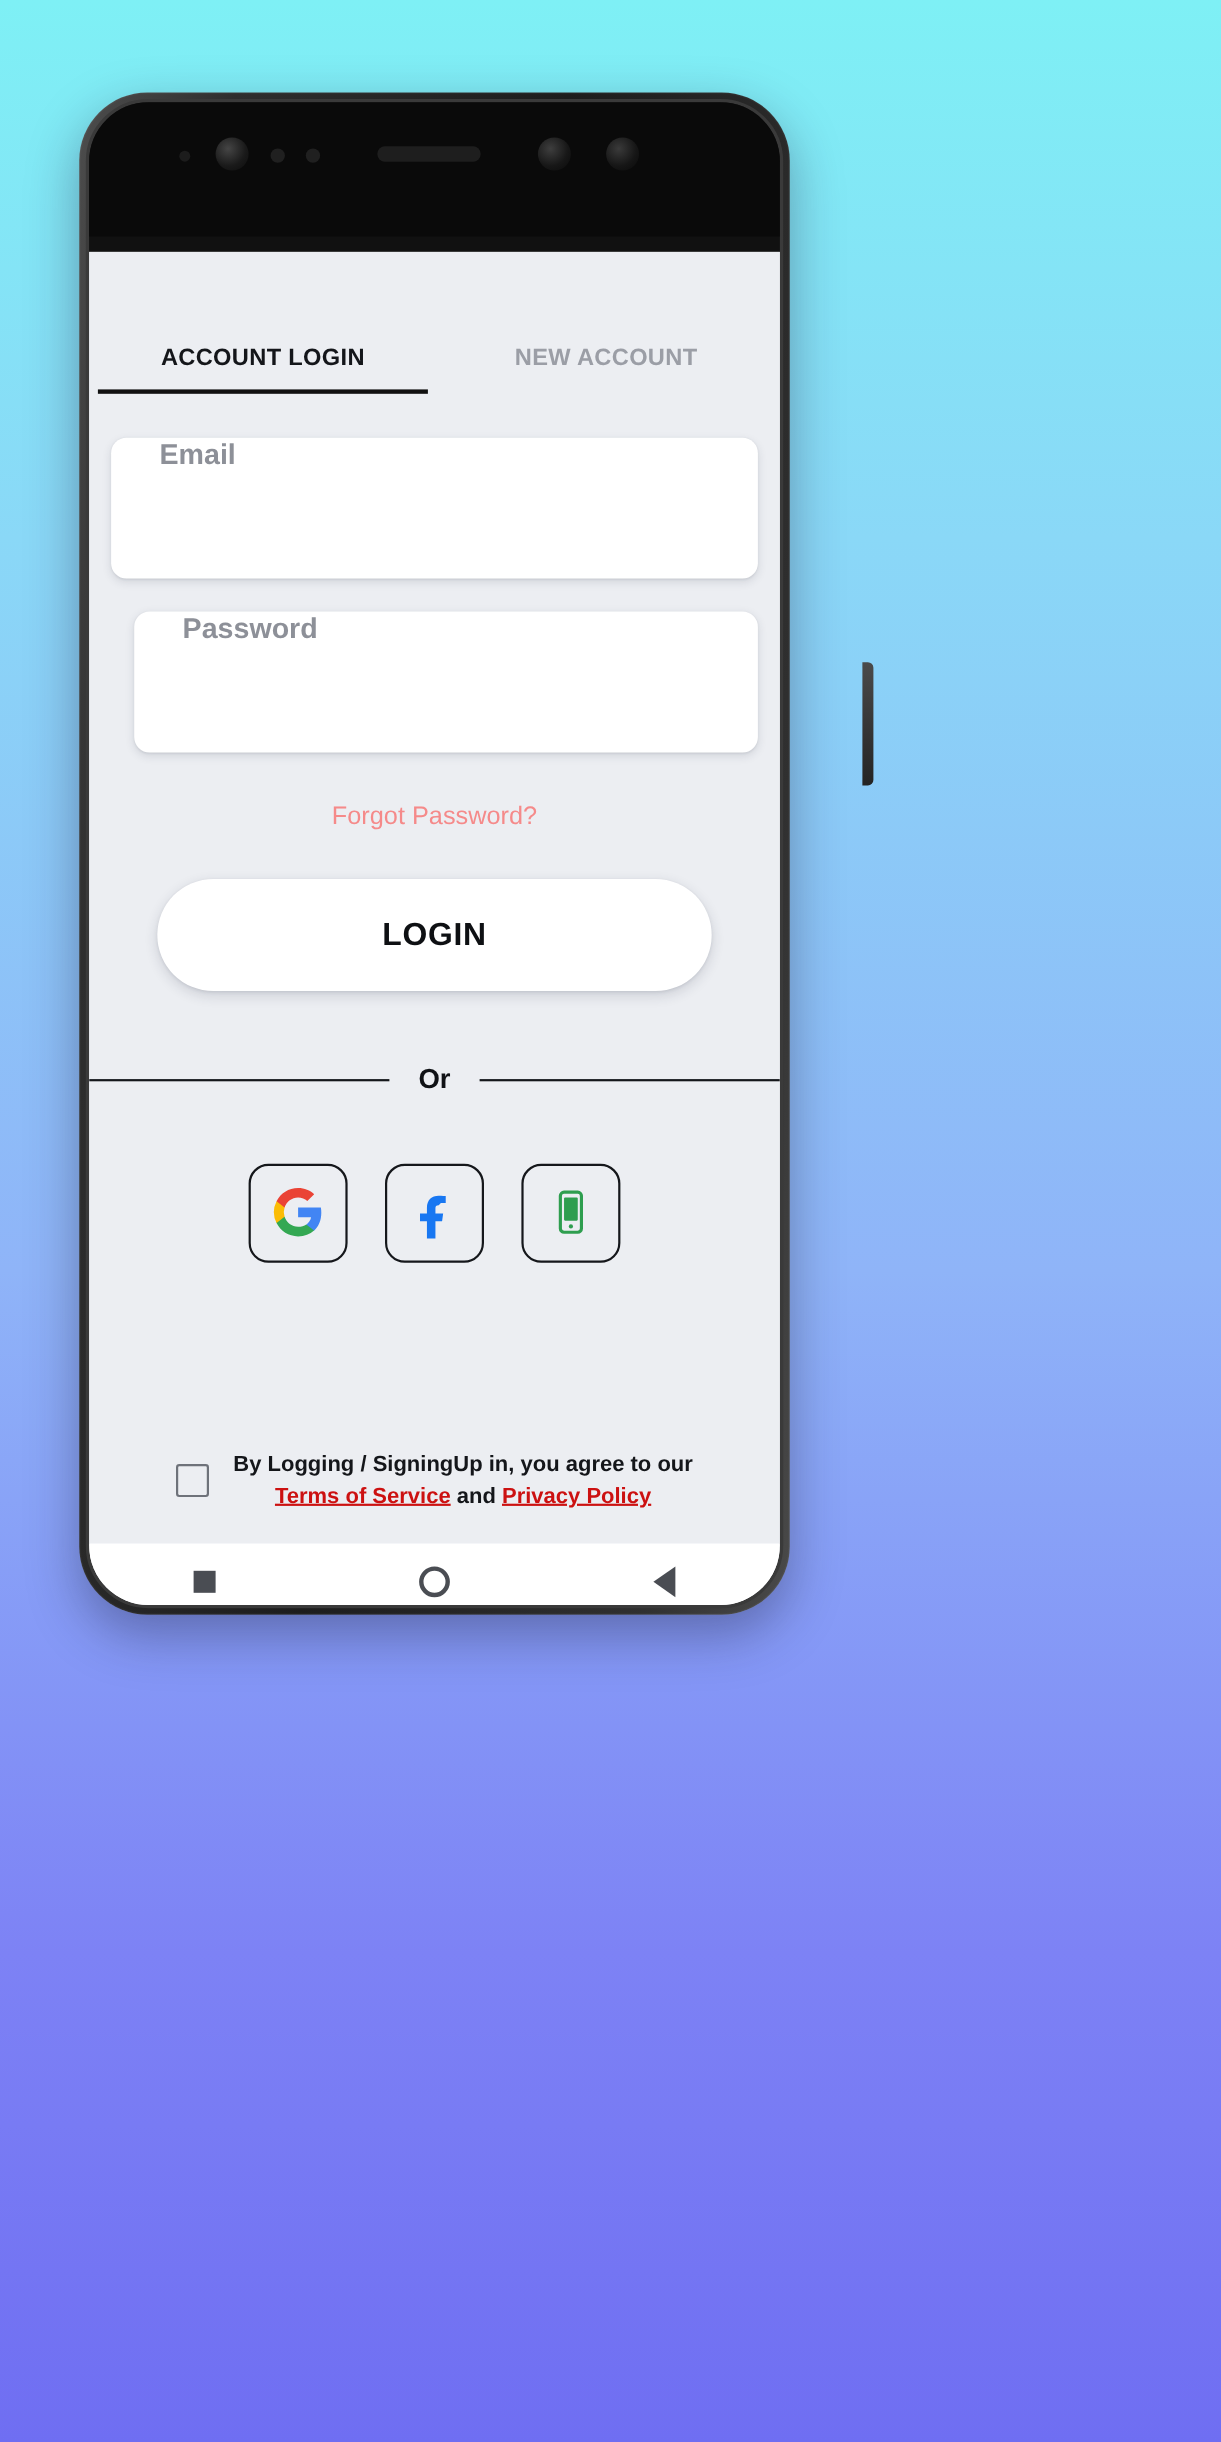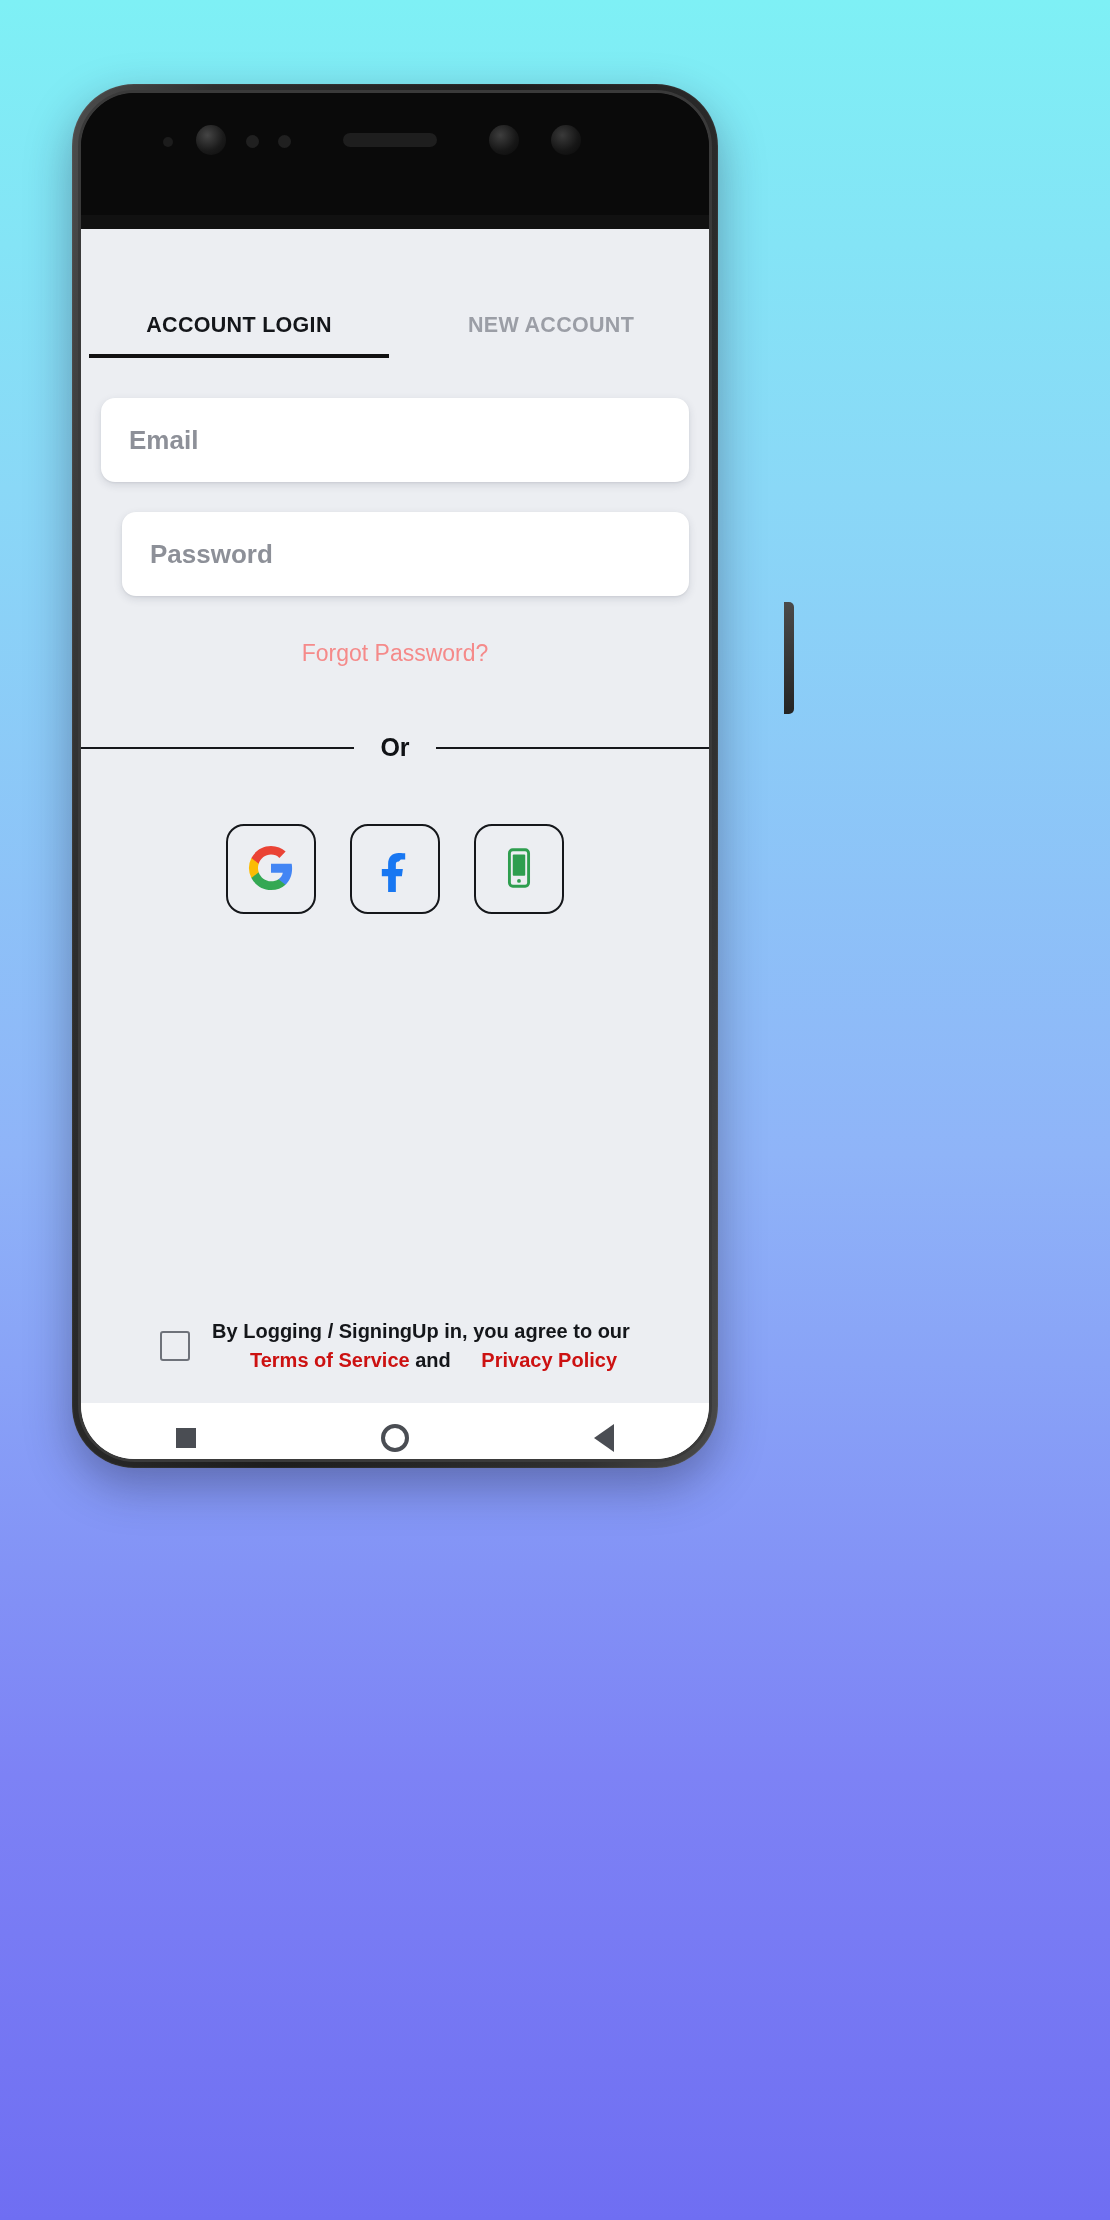--- a/index.html
+++ b/index.html
@@ -111,24 +111,24 @@
     left: 6px; right: 6px; bottom: 0;
     height: 4px;
     background: #111;
   }
 
   
   .fields { margin-top: 40px; padding: 0 20px; }
   .field {
     background: #fff;
     border-radius: 14px;
-    height: 84px;
-    display: flex;
-    align-items: center;
-    padding: 0 28px;
+    height: 128px;
+    display: flex;
+    align-items: flex-start;
+    padding: 0 44px;
     box-shadow: 0 3px 9px rgba(40,45,70,0.13), 0 1px 2px rgba(40,45,70,0.08);
     cursor: text;
   }
   .field + .field { margin-top: 30px; margin-left: 21px; }
   .field-input {
     border: none;
     outline: none;
     background: transparent;
     font-family: "Liberation Sans", sans-serif;
     font-size: 26px;
@@ -222,22 +222,22 @@
   }
   .terms-text {
     font-size: 20px;
     font-weight: 700;
     color: #14161a;
     line-height: 1.45;
     text-align: center;
   }
   .terms-text a {
     color: #cc1111;
-    cursor: pointer;
-    margin-left: 25px;
+    text-decoration: underline;
+    cursor: pointer;
   }
 
   
   .navbar {
     height: 70px;
     background: #fff;
     display: flex;
     align-items: center;
     justify-content: space-around;
     flex: 0 0 auto;
@@ -298,20 +298,23 @@
           </div>
           <div class="field">
             <input class="field-input" type="password" placeholder="Password" style="">
           </div>
         </div>
 
         <div class="forgot-row">
           <a class="forgot-link">Forgot Password?</a>
         </div>
 
+        <div class="login-wrap">
+          <button class="login-btn">LOGIN</button>
+        </div>
 
         <div class="divider">
           <span class="rule"></span>
           <span class="or">Or</span>
           <span class="rule"></span>
         </div>
 
         <div class="social-row">
 
           <button class="social-btn">

